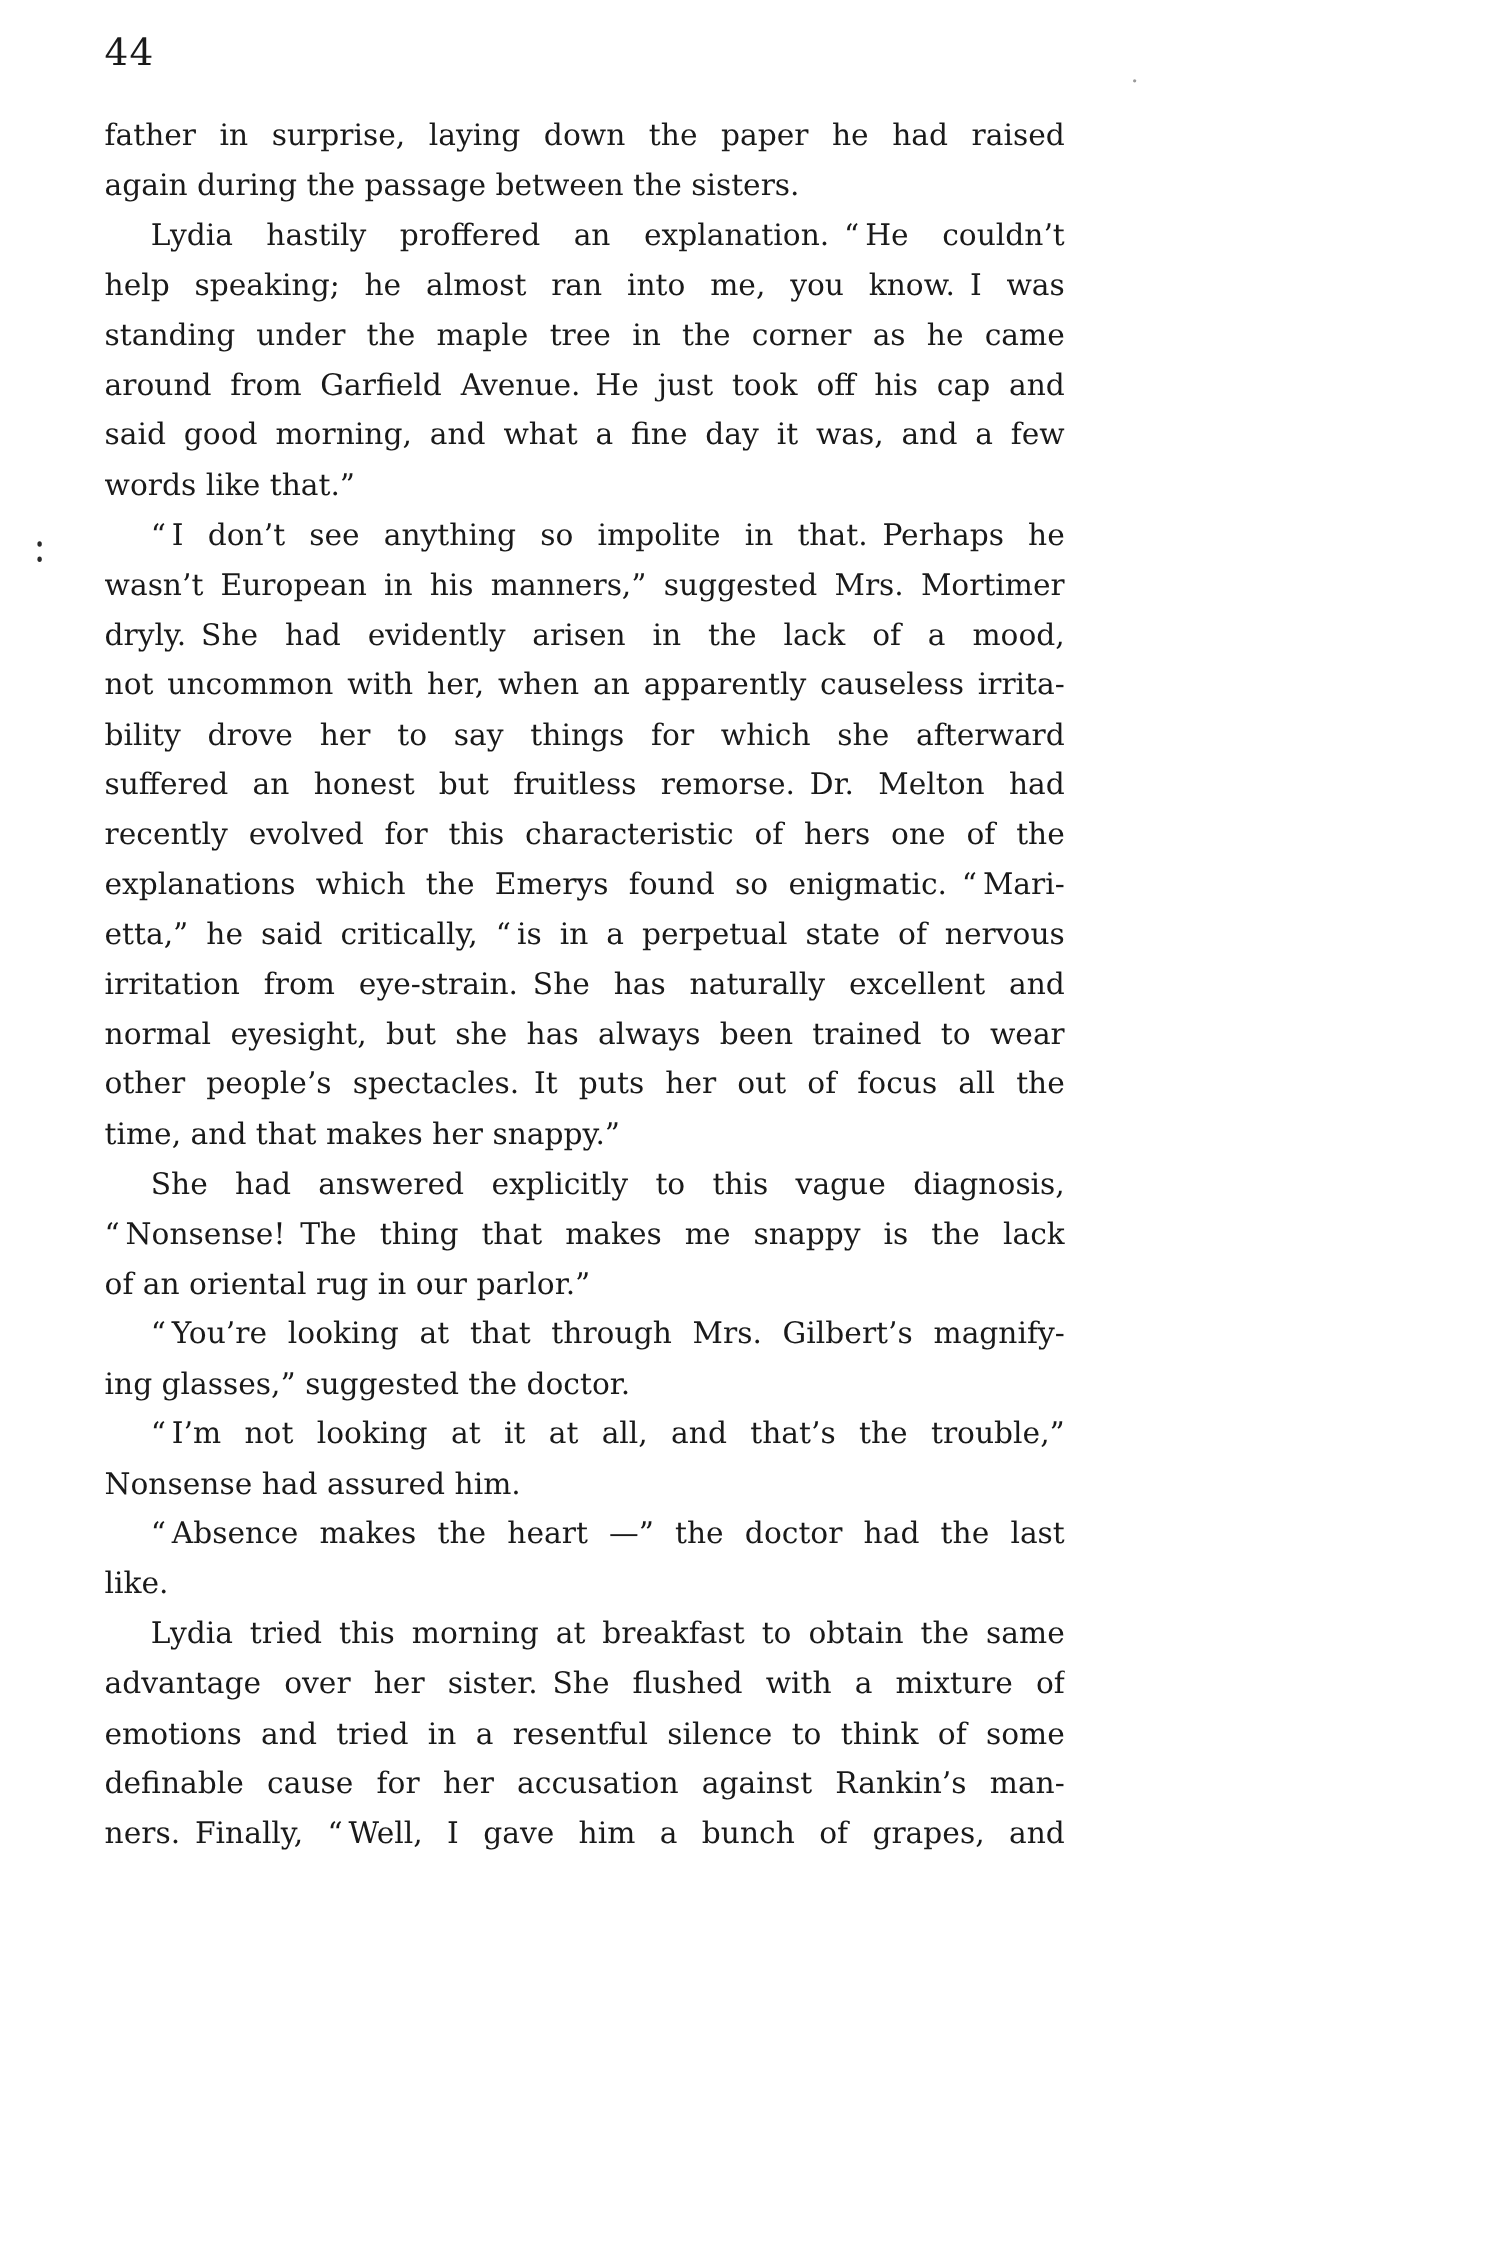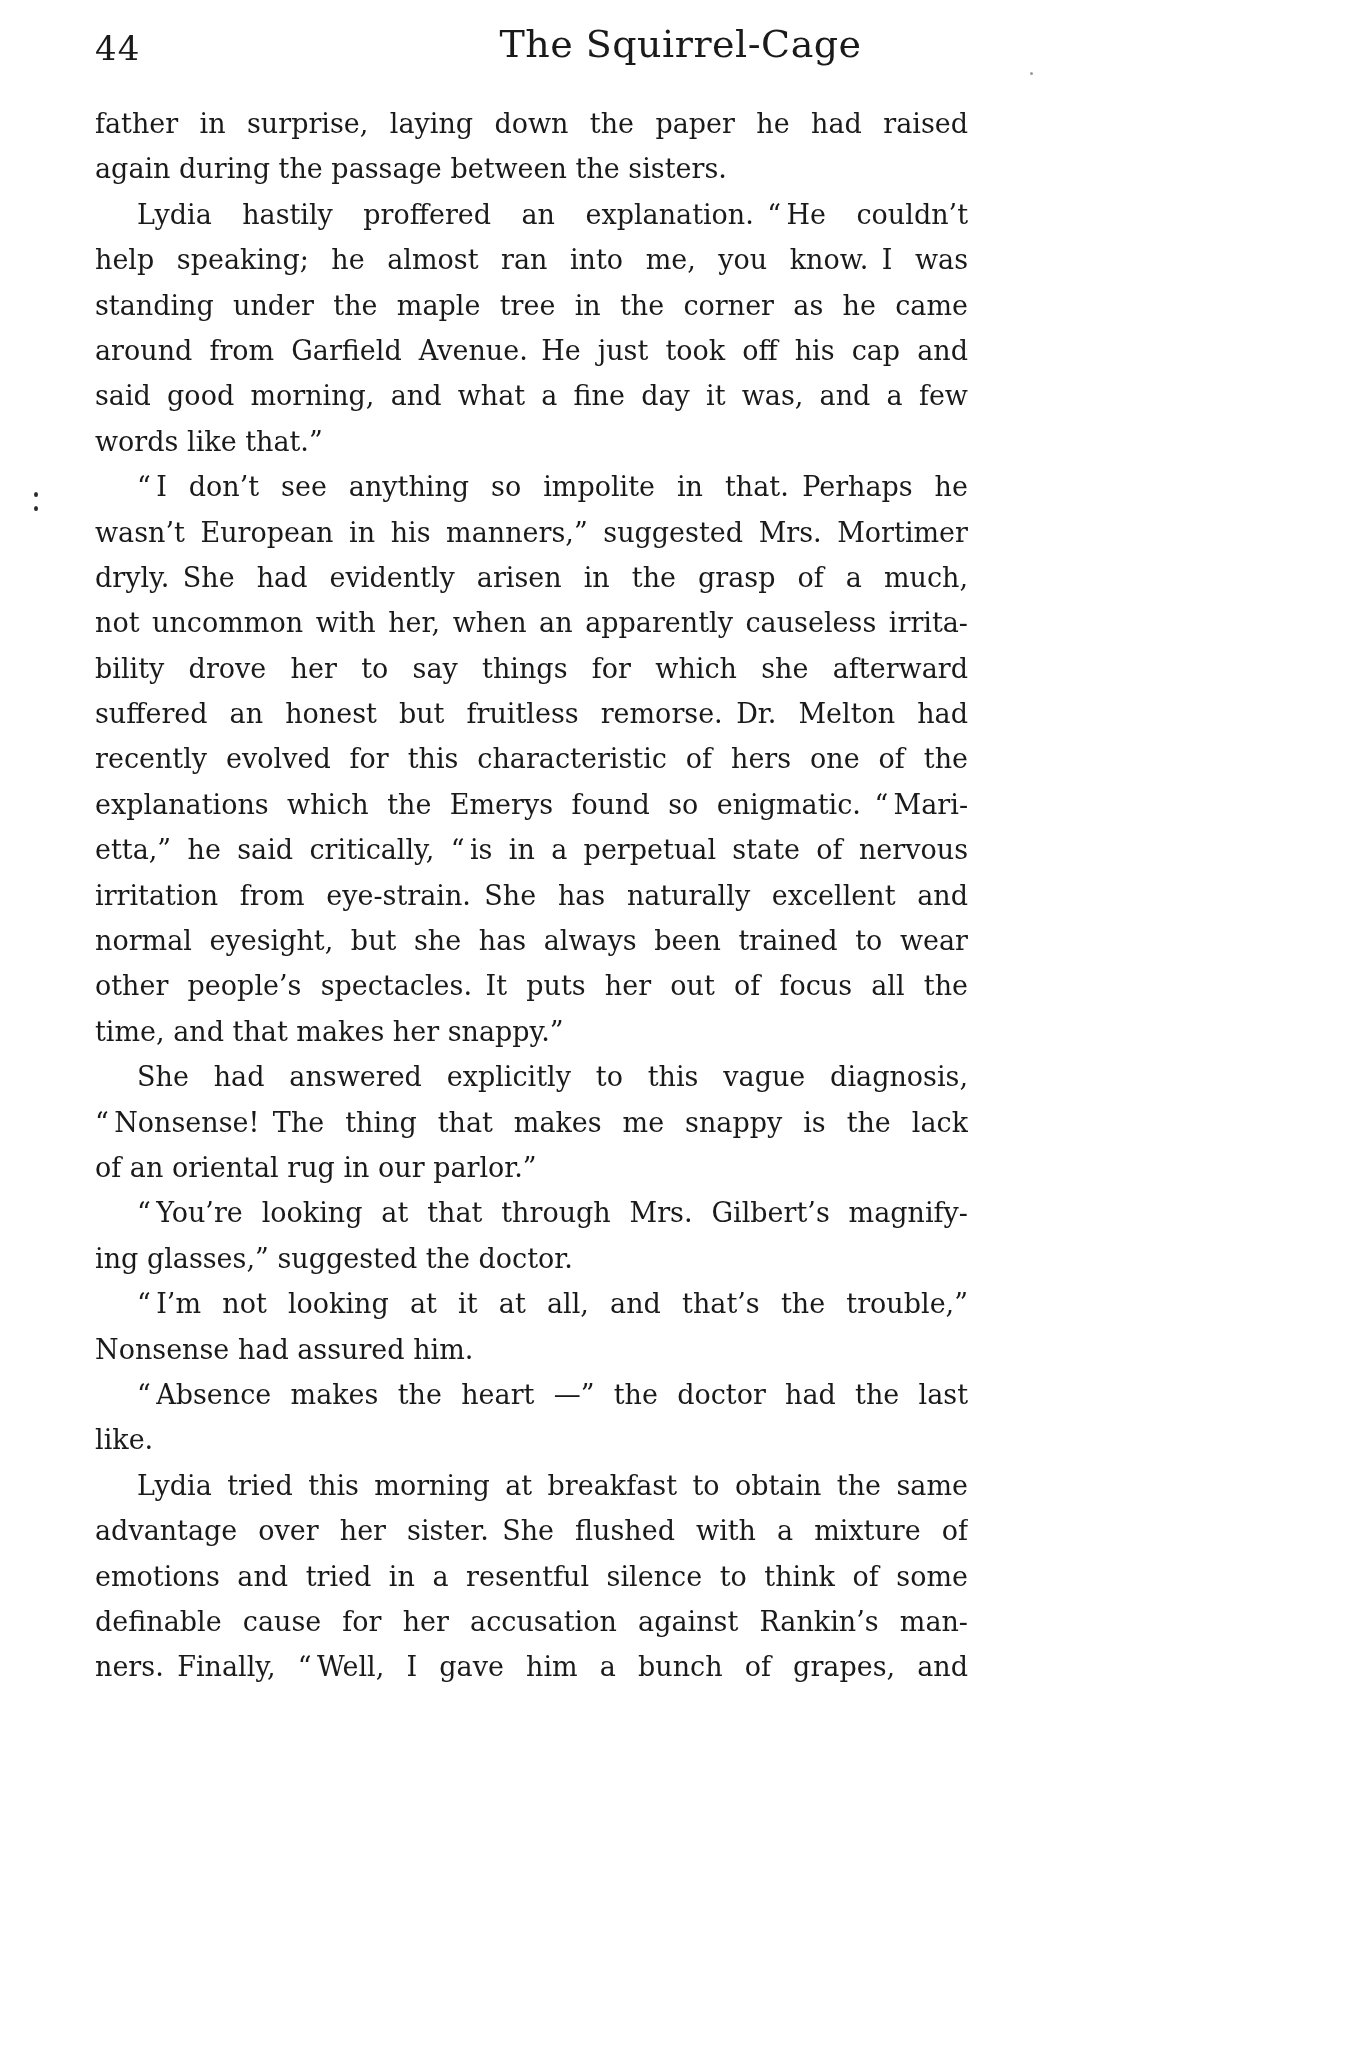--- a/index.html
+++ b/index.html
@@ -69,34 +69,33 @@
   .speck.s3  { left: 408px; top: 1920px; width: 3px; height: 4px; background:#555; }
   .speck.s4  { left: 127px; top: 2024px; width: 3px; height: 4px; background:#555; }
 </style>
 </head>
 <body style="background: rgb(255, 255, 255);">
 
 <div class="page" style="color: rgb(26, 26, 26);">
 
   <div class="page-number">44</div>
 
-  <div class="running-title">The Squirrel-Cage</div>
 
   <div class="text-block">
       <div class="line">father in surprise, laying down the paper he had raised</div>
       <div class="line last">again during the passage between the sisters.</div>
       <div class="line indent">Lydia hastily proffered an explanation. “ He couldn’t</div>
       <div class="line">help speaking; he almost ran into me, you know. I was</div>
       <div class="line">standing under the maple tree in the corner as he came</div>
       <div class="line">around from Garfield Avenue. He just took off his cap and</div>
       <div class="line">said good morning, and what a fine day it was, and a few</div>
       <div class="line last">words like that.”</div>
       <div class="line indent">“ I don’t see anything so impolite in that. Perhaps he</div>
       <div class="line">wasn’t European in his manners,” suggested Mrs. Mortimer</div>
-      <div class="line">dryly. She had evidently arisen in the grasp of a much,</div>
+      <div class="line">dryly. She had evidently arisen in the lack of a mood,</div>
       <div class="line">not uncommon with her, when an apparently causeless irrita-</div>
       <div class="line">bility drove her to say things for which she afterward</div>
       <div class="line">suffered an honest but fruitless remorse. Dr. Melton had</div>
       <div class="line">recently evolved for this characteristic of hers one of the</div>
       <div class="line">explanations which the Emerys found so enigmatic. “ Mari-</div>
       <div class="line">etta,” he said critically, “ is in a perpetual state of nervous</div>
       <div class="line">irritation from eye-strain. She has naturally excellent and</div>
       <div class="line">normal eyesight, but she has always been trained to wear</div>
       <div class="line">other people’s spectacles. It puts her out of focus all the</div>
       <div class="line last">time, and that makes her snappy.”</div>

